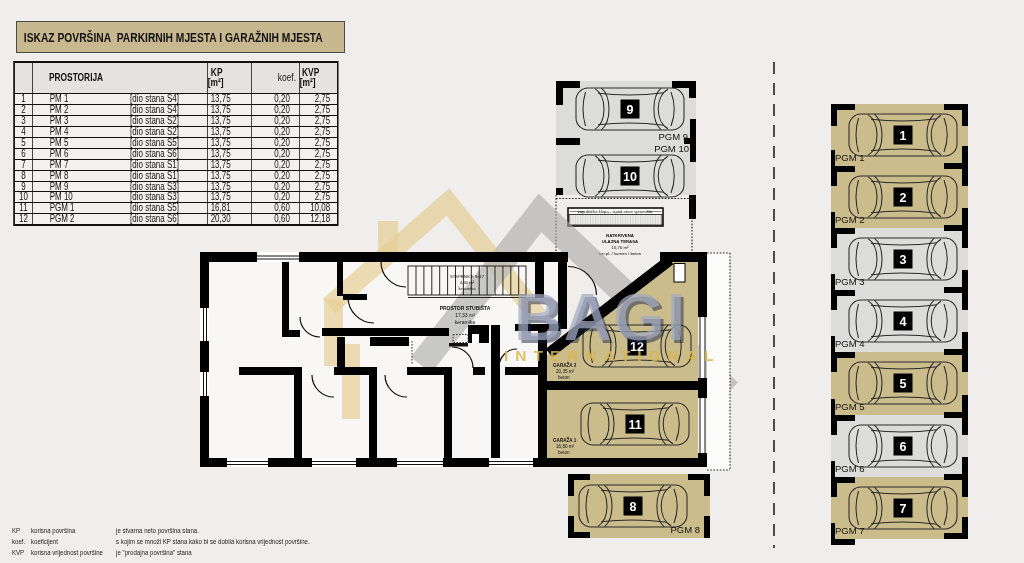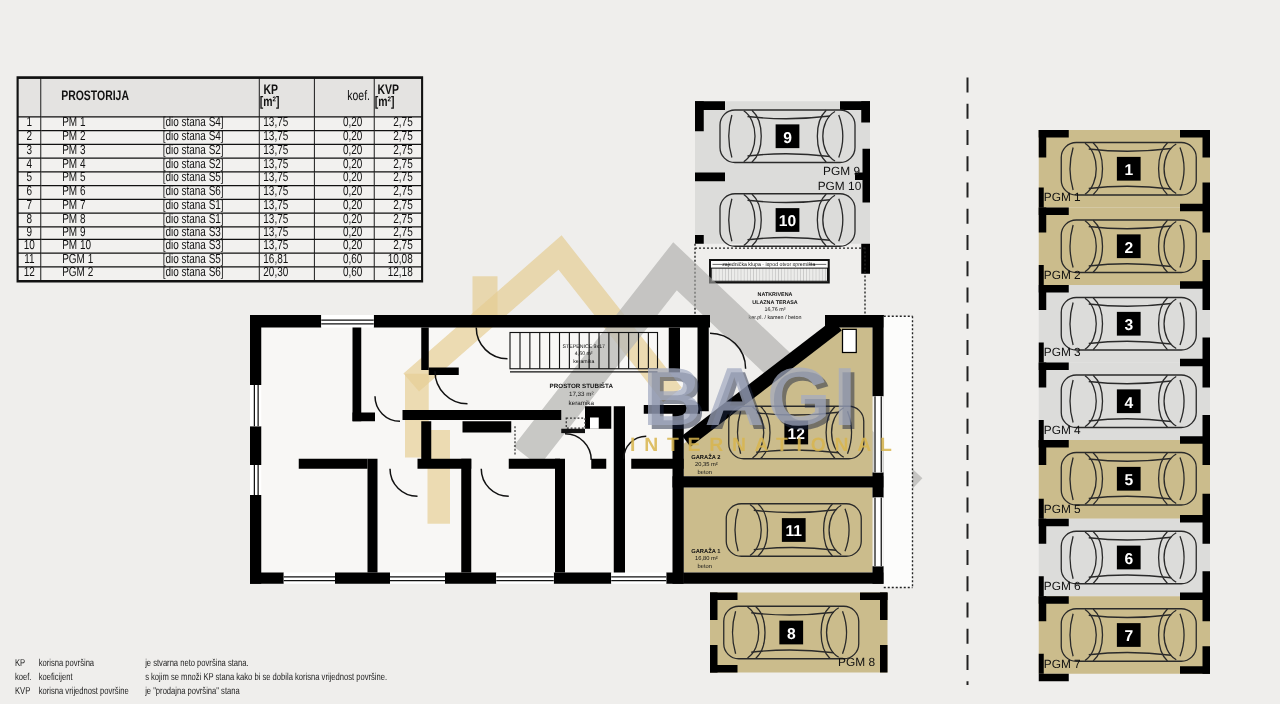--- a/index.html
+++ b/index.html
@@ -23,20 +23,23 @@
 #legend{position:absolute;left:12px;top:525px;font-size:8px;color:#222;line-height:11px;transform:scaleX(0.76);transform-origin:left top;white-space:nowrap;}
 #legend .row{display:flex;}
 #legend .a{width:25px;}
 #legend .b{width:112px;}
 svg{position:absolute;left:0;top:0;}
 </style>
 </head>
 <body>
 <div id="page">
 
+<div id="titlebox">
+      <span>ISKAZ POVRŠINA&nbsp; PARKIRNIH MJESTA I GARAŽNIH MJESTA</span>
+    </div>
 
 <table class="t" border="1">
 <tbody>
         <tr class="hdr">
           <th class="c0"></th>
           <th class="c1" style="text-align:left"><span style="padding-left:21px;font-size:11px">PROSTORIJA</span></th>
           <th class="c2" style="text-align:left;font-weight:bold"><span style="padding-left:4px;font-size:11px">KP<br>[m²]</span></th>
           <th class="c3" style="text-align:right;font-weight:normal"><span style="padding-right:4px;font-size:11px">koef.</span></th>
           <th class="c4" style="text-align:left"><span style="padding-left:3px;font-size:11px">KVP<br>[m²]</span></th>
         </tr>

